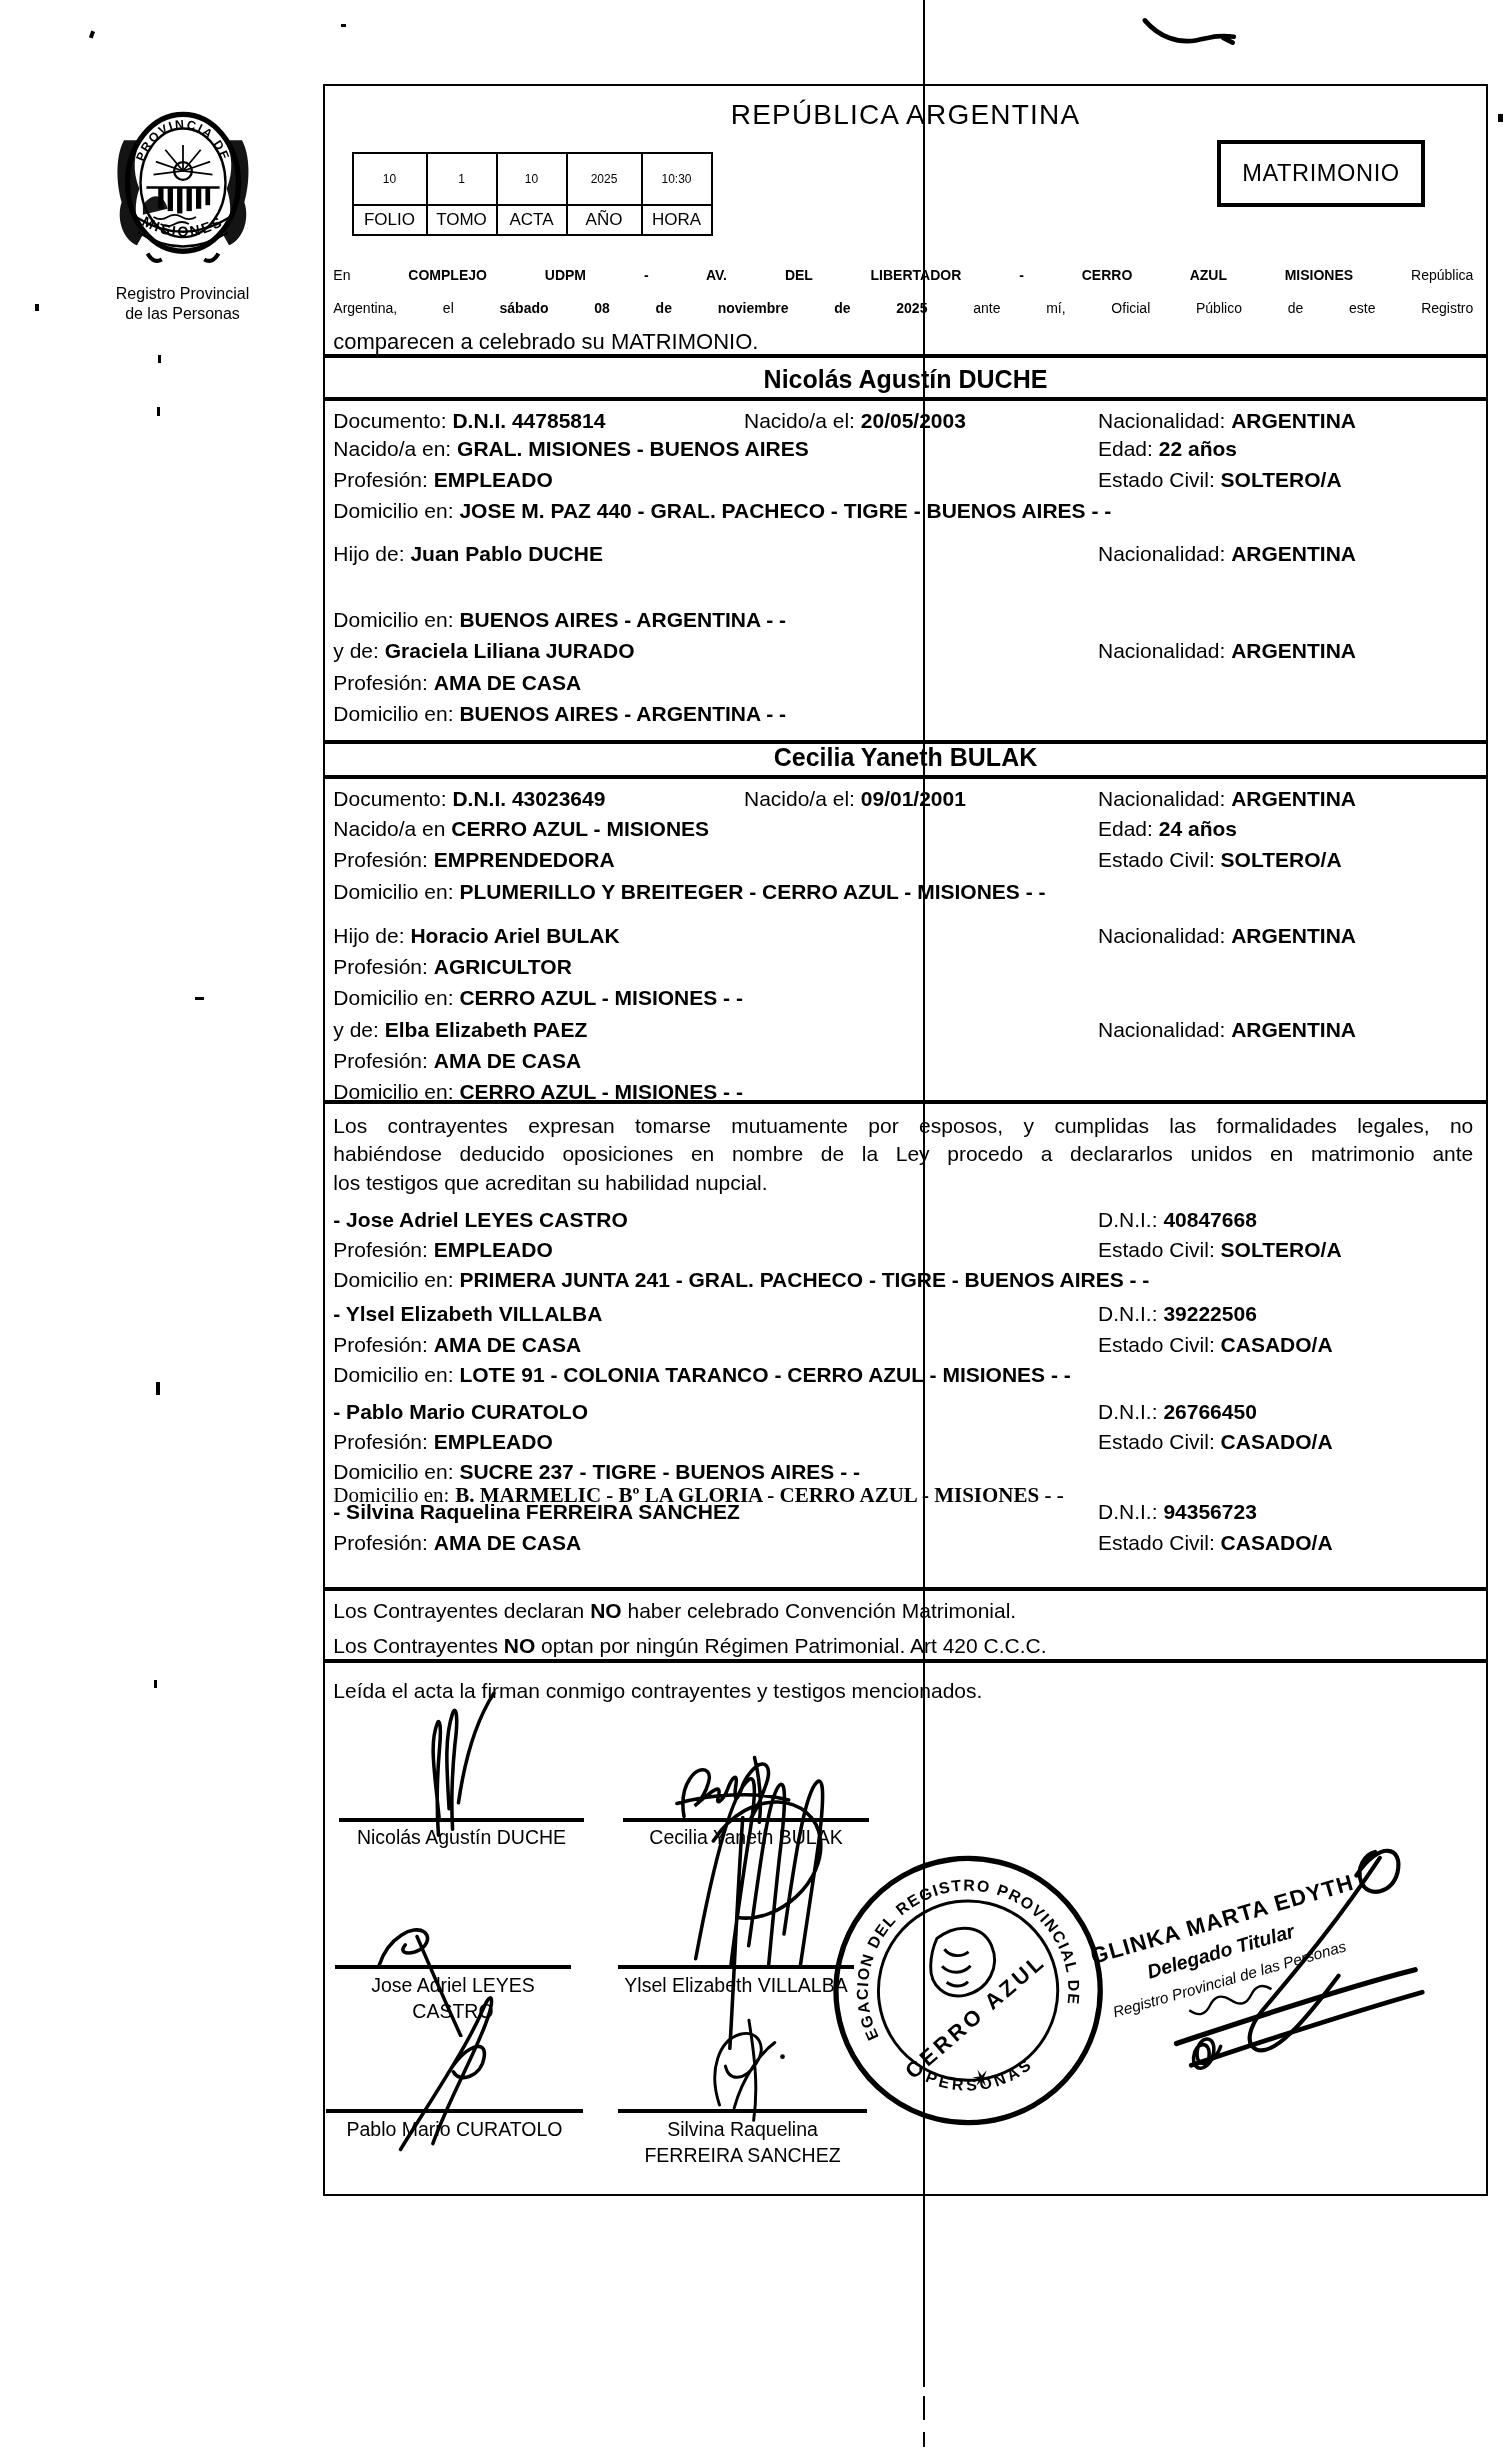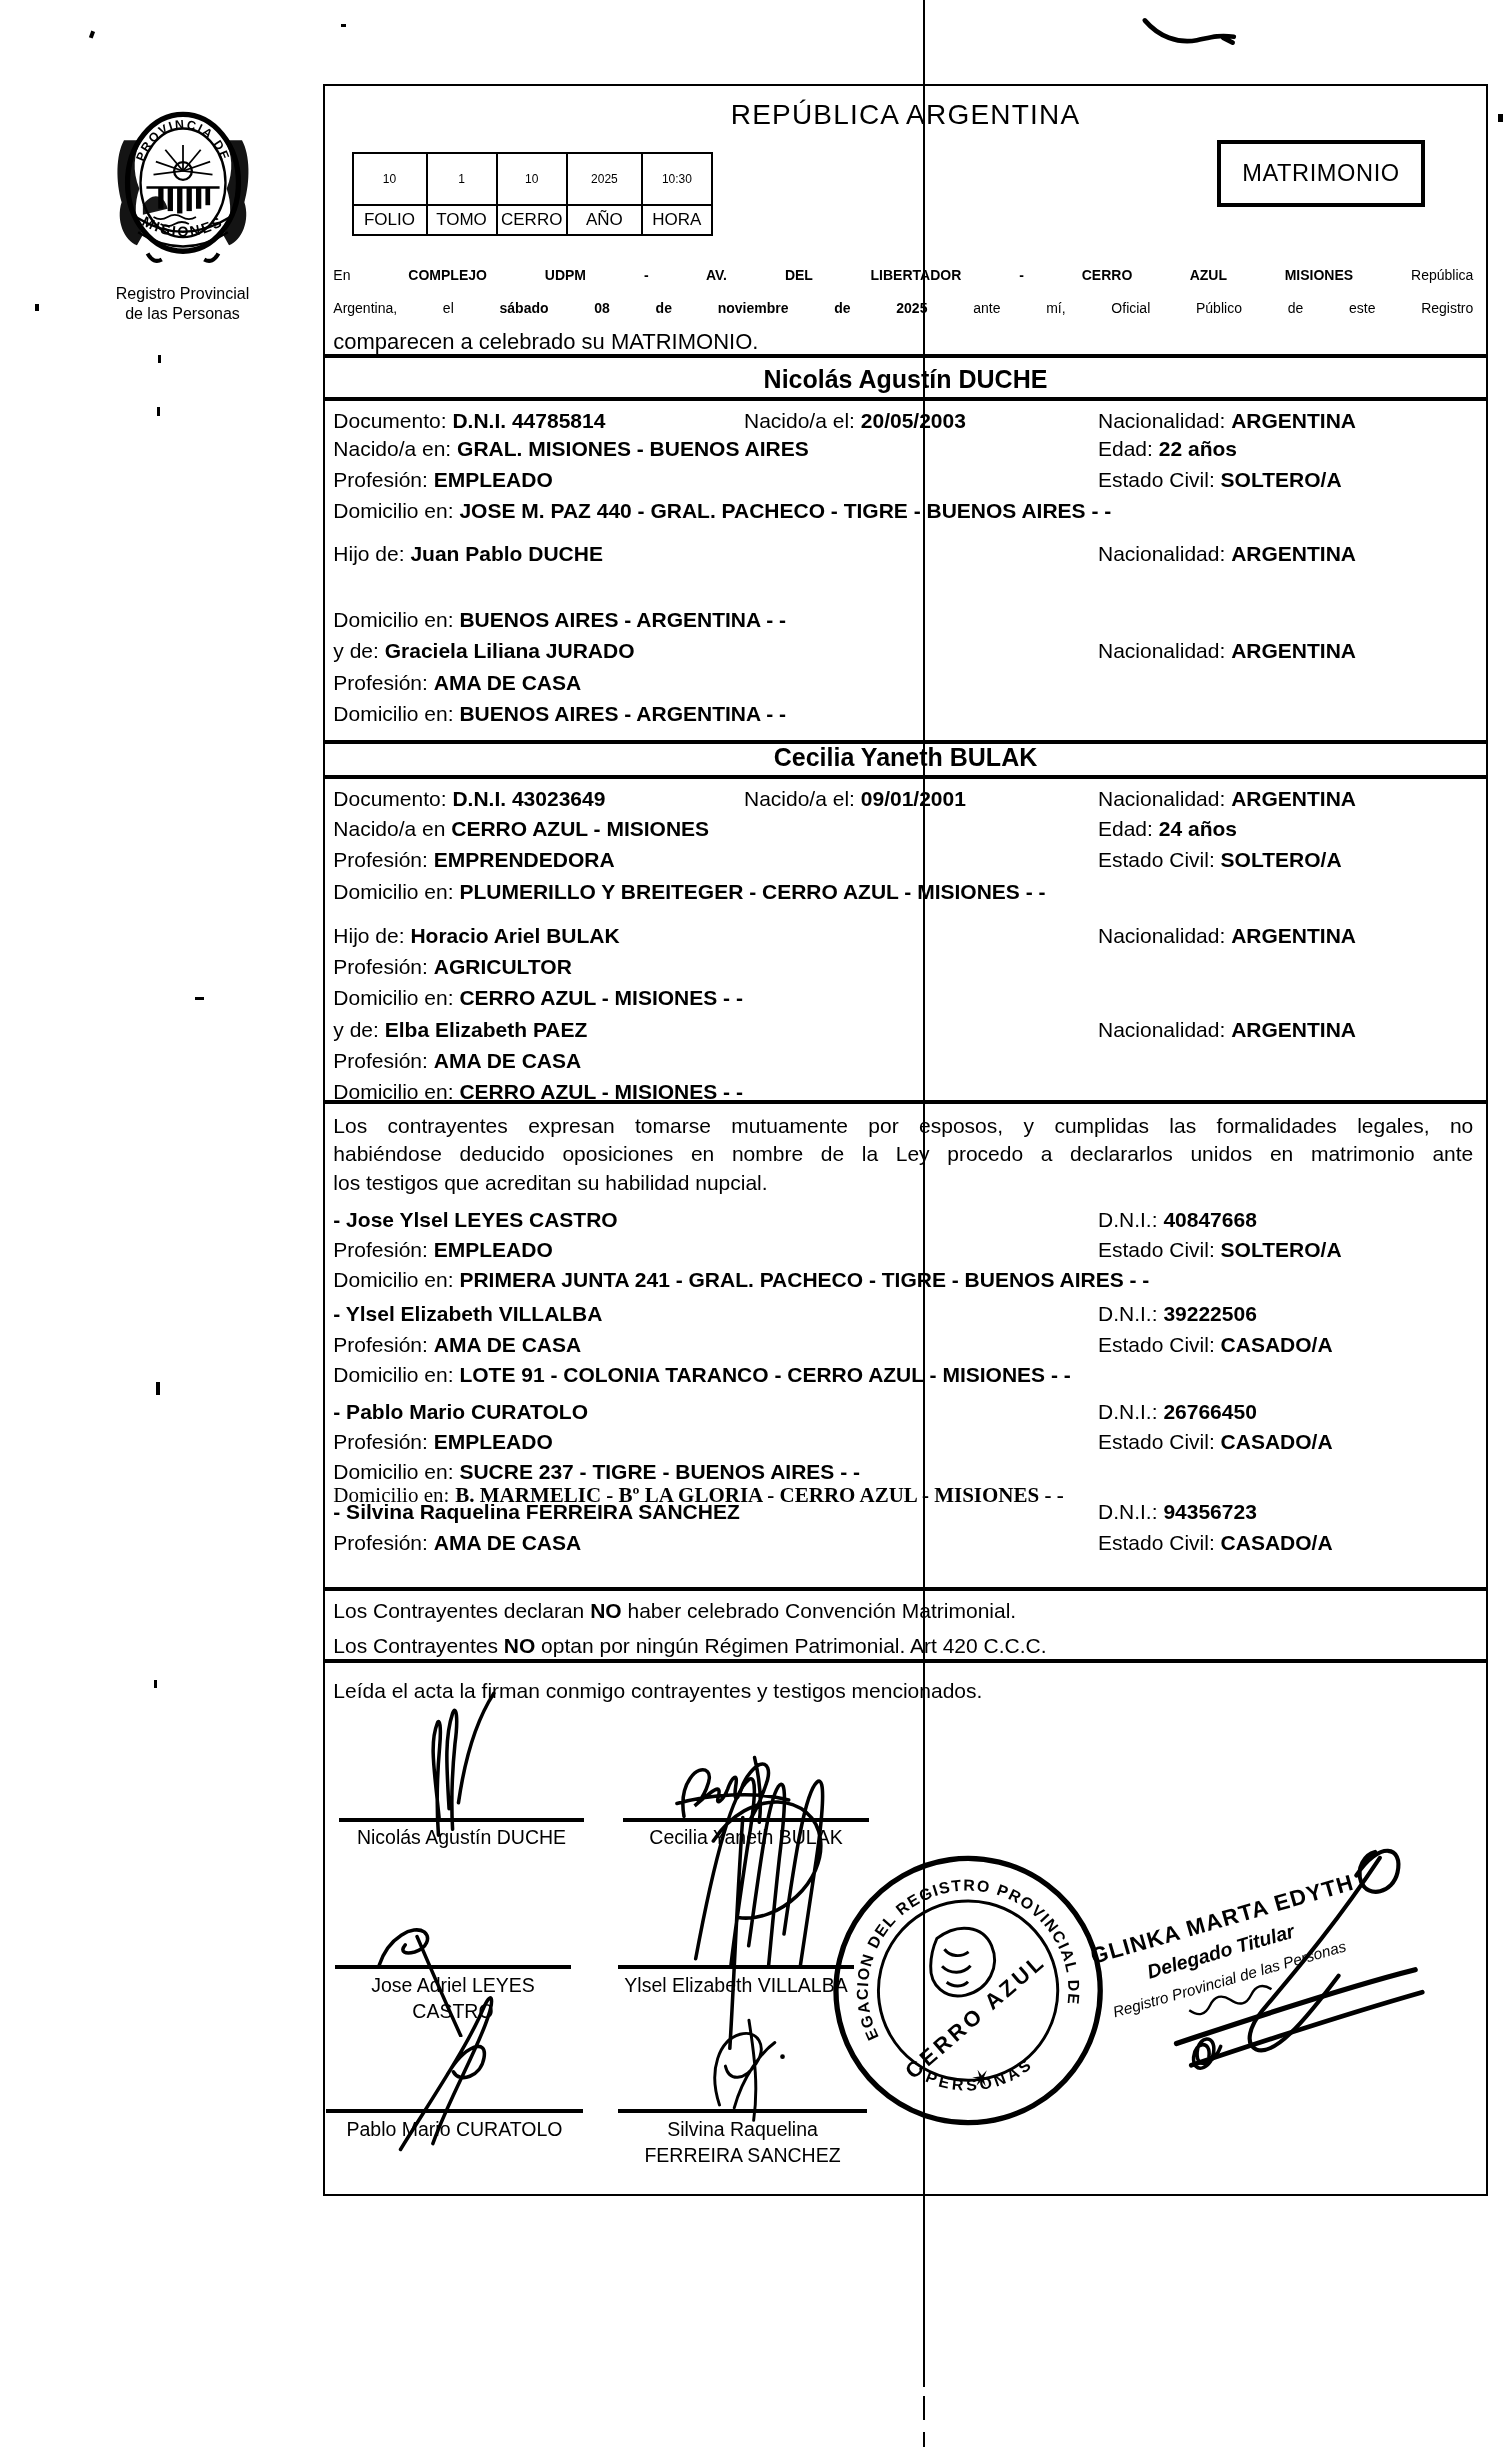--- a/index.html
+++ b/index.html
@@ -118,21 +118,21 @@
           <tr class="v">
         <td style="width:65px">10</td>
         <td style="width:61px">1</td>
         <td style="width:61px">10</td>
         <td style="width:66px">2025</td>
         <td style="width:61px">10:30</td>
       </tr>
       <tr class="l">
         <td>FOLIO</td>
         <td>TOMO</td>
-        <td>CERRO</td>
+        <td>ACTA</td>
         <td>AÑO</td>
         <td>HORA</td>
       </tr>
     </tbody>
       </table>
 
     <div class="act-box">
       <span>MATRIMONIO</span>
     </div>
 
@@ -229,21 +229,21 @@
       <span class="c1"><span class="lab">Domicilio en:</span><span class="val">CERRO AZUL - MISIONES - -</span></span>
     </div>
 
     <div class="rule" style="top:1014px;"></div>
 
     <div class="jline" style="top:1054px;font-size:21px;">habiéndose deducido oposiciones en nombre de la Ley procedo a declararlos unidos en matrimonio ante</div>
     <div class="jline" style="top:1026px;font-size:21px;">Los contrayentes expresan tomarse mutuamente por esposos, y cumplidas las formalidades legales, no</div>
     <div class="pline" style="top:1083px;font-size:21px;">los testigos que acreditan su habilidad nupcial.</div>
 
     <div class="line" style="top:1122px;">
-      <span class="c1 b">- Jose Ylsel LEYES CASTRO</span>
+      <span class="c1 b">- Jose Adriel LEYES CASTRO</span>
       <span class="c3"><span class="lab">D.N.I.:</span><span class="val">40847668</span></span>
     </div>
     <div class="line" style="top:1152px;">
       <span class="c1"><span class="lab">Profesión:</span><span class="val">EMPLEADO</span></span>
       <span class="c3"><span class="lab">Estado Civil:</span><span class="val">SOLTERO/A</span></span>
     </div>
     <div class="line" style="top:1182px;">
       <span class="c1"><span class="lab">Domicilio en:</span><span class="val">PRIMERA JUNTA 241 - GRAL. PACHECO - TIGRE - BUENOS AIRES - -</span></span>
     </div>
 

